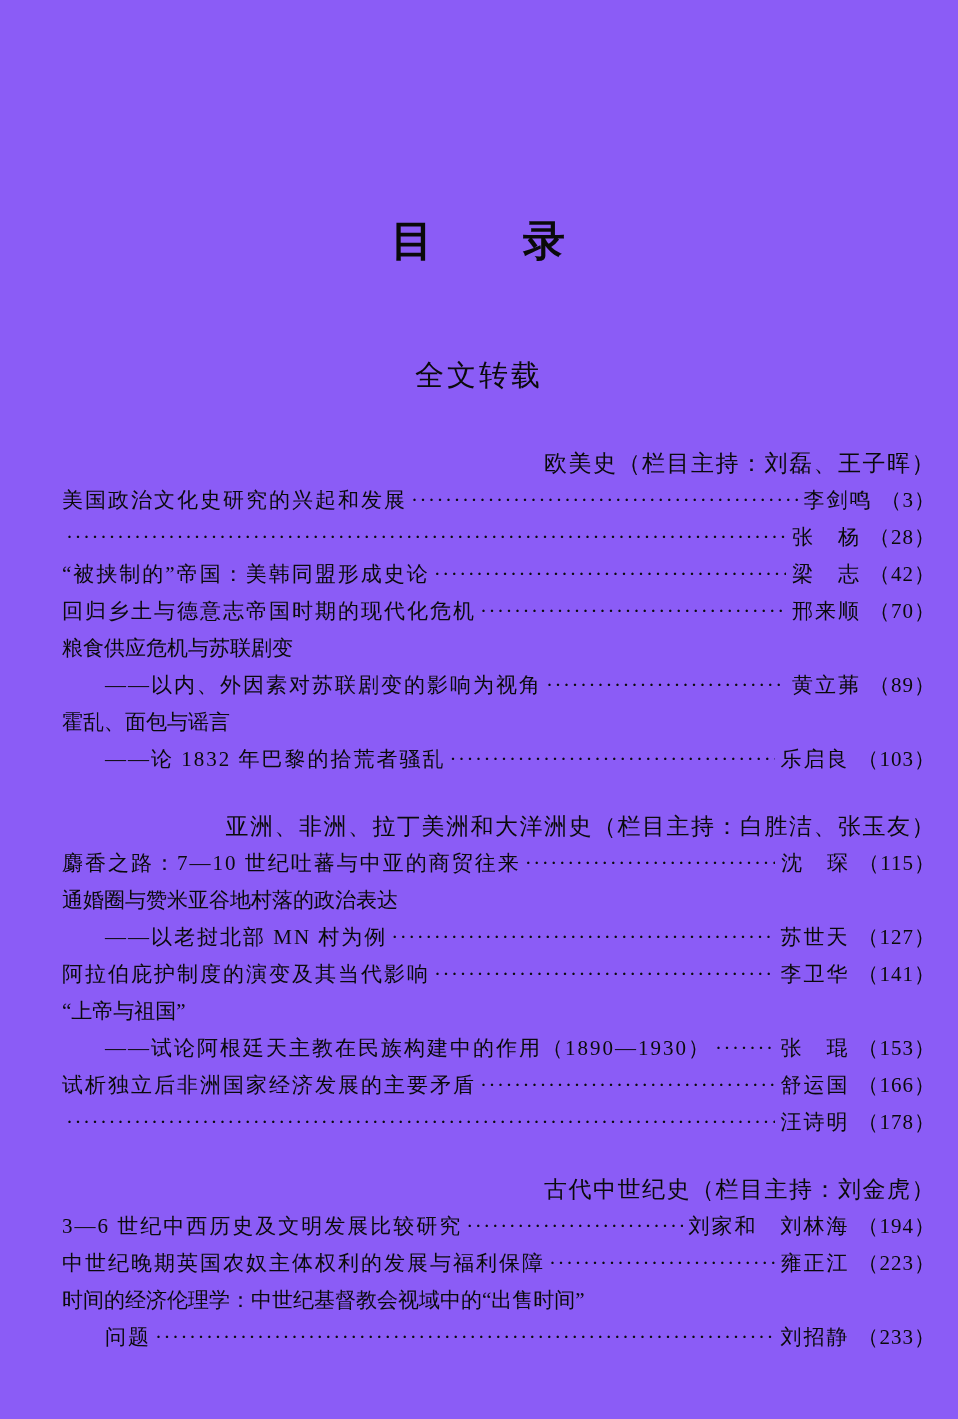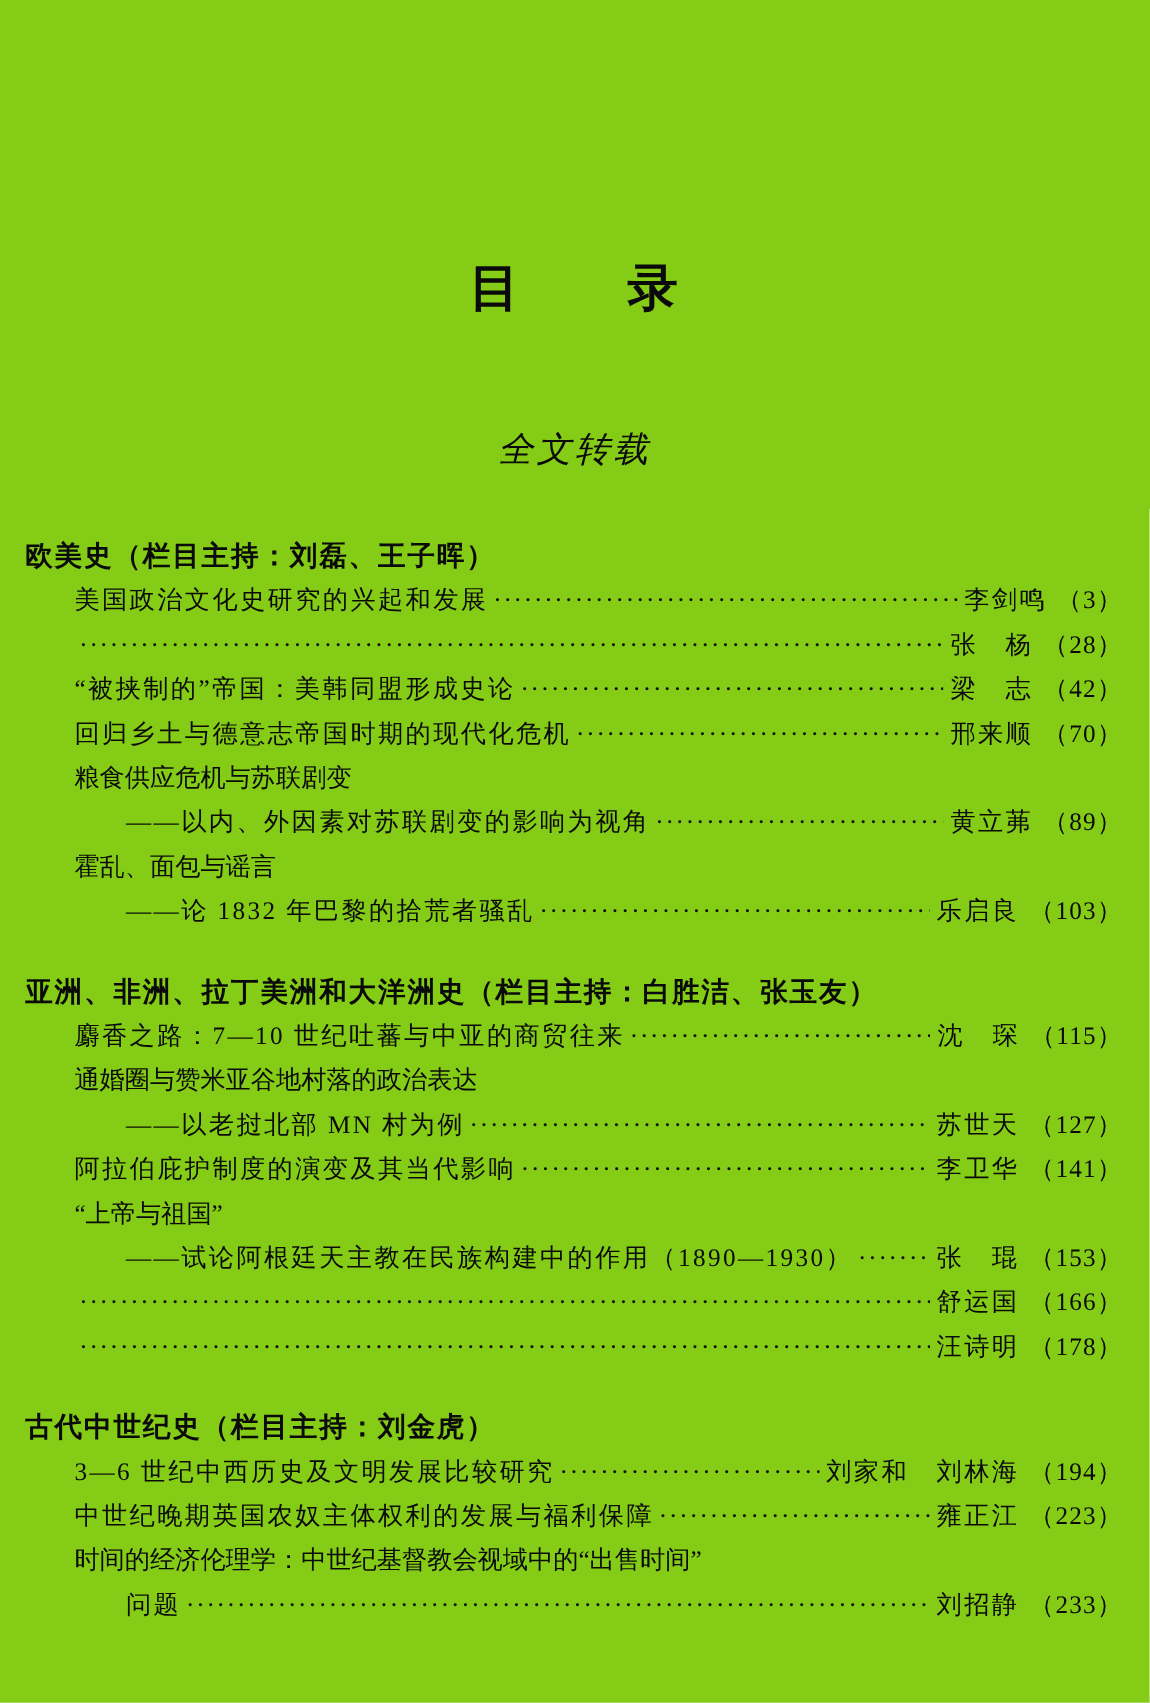--- a/index.html
+++ b/index.html
@@ -1,21 +1,21 @@
 <!DOCTYPE html>
 <html><head>
 <meta charset="utf-8">
 <style>
   html, body { margin: 0; padding: 0; background: #e8e8e8; }
   .doc {
     position: relative;
     width: 958px;
     height: 1419px;
     margin: 0 auto;
-    background: #84cc16;
+    background: #8b5cf6;
     color: #0a0a0a;
     font-family: "Liberation Serif", "DejaVu Serif", serif;
     overflow: hidden;
     box-sizing: border-box;
   }
   .page-title {
     margin: 0;
     padding-top: 218px;
     text-align: center;
     font-size: 42px;
@@ -24,35 +24,35 @@
     letter-spacing: 2px;
   }
   .subtitle {
     margin: 96px 0 0 0;
     text-align: center;
     font-size: 29px;
     line-height: 1.05;
     font-weight: normal;
     font-family: "Liberation Sans", "DejaVu Sans", sans-serif;
     letter-spacing: 3px;
-    font-style: italic;
   }
   .sections { display: block; }
   .section {
     margin-top: 30px;
     padding: 0 22px 0 21px;
   }
   .section:first-child { margin-top: 54px; }
   .section-heading {
     margin: 0;
     font-size: 23px;
-    font-weight: bold;
+    font-weight: normal;
     line-height: 37px;
     letter-spacing: 1.5px;
     white-space: nowrap;
+    text-align: right;
   }
   .row {
     display: flex;
     align-items: baseline;
     font-size: 21px;
     line-height: 37px;
     padding-left: 41px; 
   }
   .row.sub { padding-left: 84px; } 
   .row .text { white-space: nowrap; flex: 0 0 auto; }
@@ -160,20 +160,21 @@
         <div class="row">
           <span class="text">“上帝与祖国”</span>
         </div>
         <div class="row sub spaced">
           <span class="text">——试论阿根廷天主教在民族构建中的作用（1890—1930）</span>
           <span class="leader"></span>
           <span class="authors">张　琨</span>
           <span class="pagenum">（153）</span>
         </div>
         <div class="row spaced">
+          <span class="text">试析独立后非洲国家经济发展的主要矛盾</span>
           <span class="leader"></span>
           <span class="authors">舒运国</span>
           <span class="pagenum">（166）</span>
         </div>
         <div class="row spaced">
           <span class="leader"></span>
           <span class="authors">汪诗明</span>
           <span class="pagenum">（178）</span>
         </div>
       </section>

